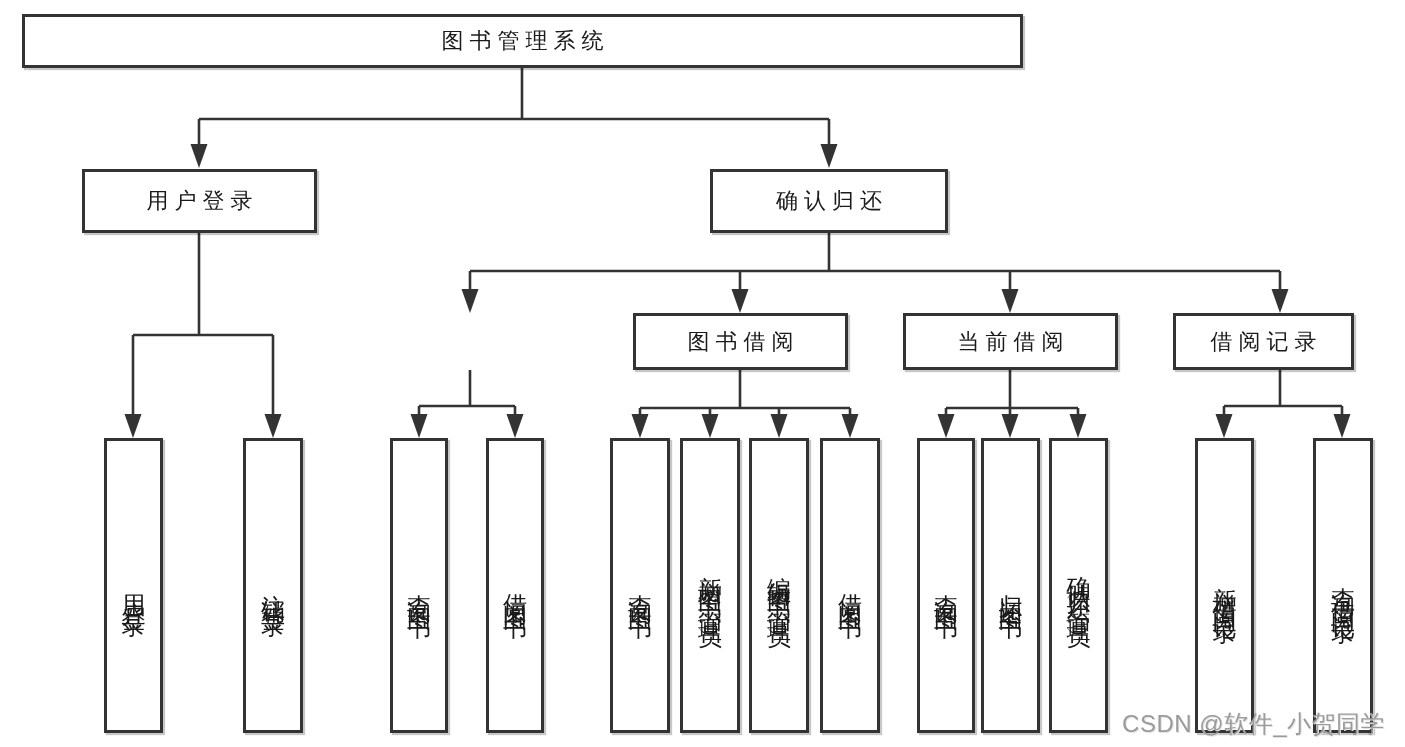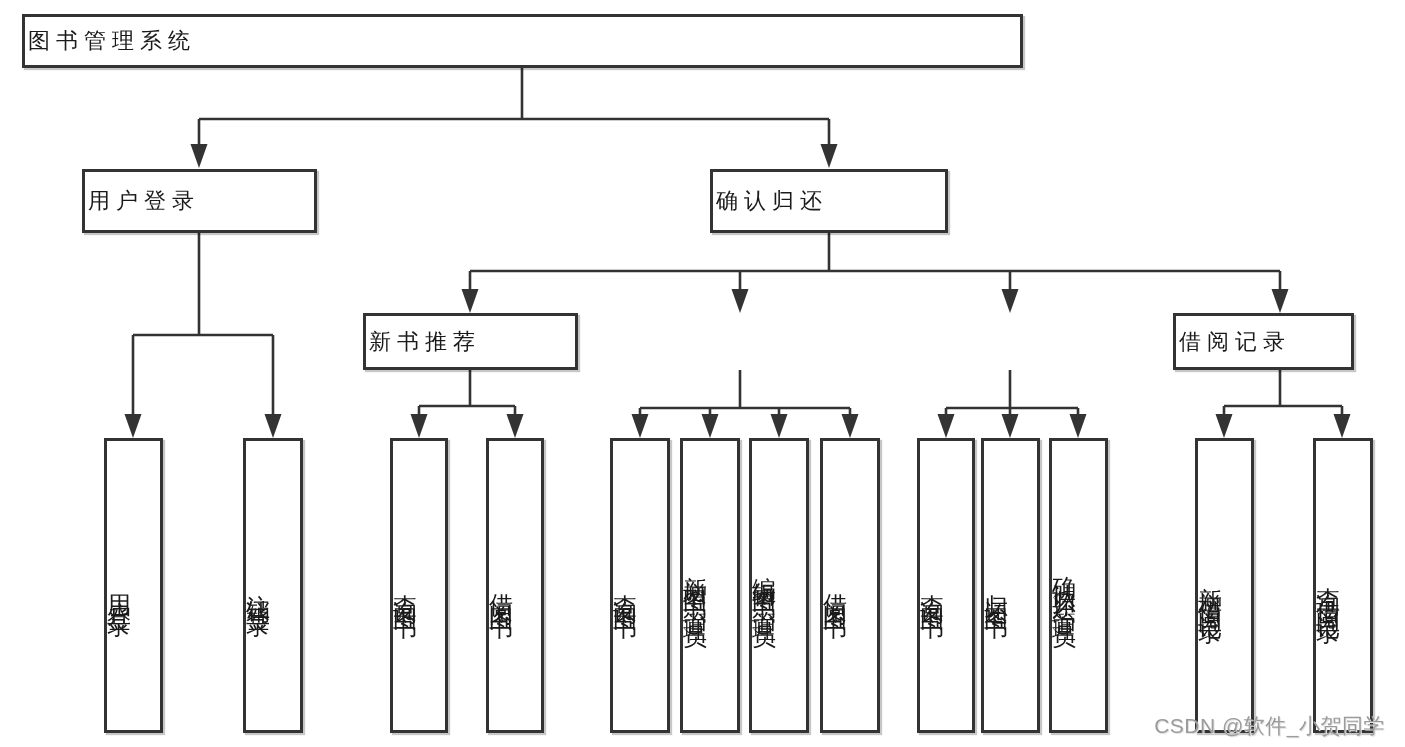--- a/index.html
+++ b/index.html
@@ -37,20 +37,21 @@
     stroke:none;
   }
   .node{
     position:absolute;
     box-sizing:border-box;
     background:#ffffff;
     border:3px solid var(--border);
     box-shadow:2px 2px 1px rgba(0,0,0,0.22);
     display:flex;
     align-items:center;
+    justify-content:center;
   }
   .lbl{
     font-size:22px;
     letter-spacing:6px;
     color:var(--text);
     white-space:nowrap;
     line-height:1;
     transform:translateX(3px); 
   }
   .node-root .lbl{font-size:22px;}
@@ -64,21 +65,21 @@
     font-size:24px;
     letter-spacing:7px;
     line-height:1;
     color:var(--text);
     transform:translateY(3px);
   }
   .watermark{
     position:absolute;
     right:20px;
     bottom:7px;
-    font-size:21px;
+    font-size:24px;
     letter-spacing:0.5px;
     color:var(--watermark);
     text-shadow:1px 1px 0 #e2e2e2;
     white-space:nowrap;
   }
 </style>
 </head>
 <body>
 
 <div class="canvas">
@@ -123,22 +124,25 @@
     <span class="lbl">图书管理系统</span>
   </div>
 
   <div class="node" style="left:82px;top:169px;width:235px;height:64px">
     <span class="lbl">用户登录</span>
   </div>
   <div class="node" style="left:710px;top:169px;width:238px;height:64px">
     <span class="lbl">确认归还</span>
   </div>
 
-  <div class="node" style="left:363px;top:313px;width:215px;height:57px">
-    <span class="lbl">新书推荐</span>
+  <div class="node" style="left:633px;top:313px;width:215px;height:57px">
+    <span class="lbl">图书借阅</span>
+  </div>
+  <div class="node" style="left:903px;top:313px;width:215px;height:57px">
+    <span class="lbl">当前借阅</span>
   </div>
   <div class="node" style="left:1173px;top:313px;width:181px;height:57px">
     <span class="lbl">借阅记录</span>
   </div>
 
   <div class="node leaf" style="left:104px;width:59px">
     <span class="lbl-v">用户登录</span>
   </div>
   <div class="node leaf" style="left:243px;width:60px">
     <span class="lbl-v">注销登录</span>

